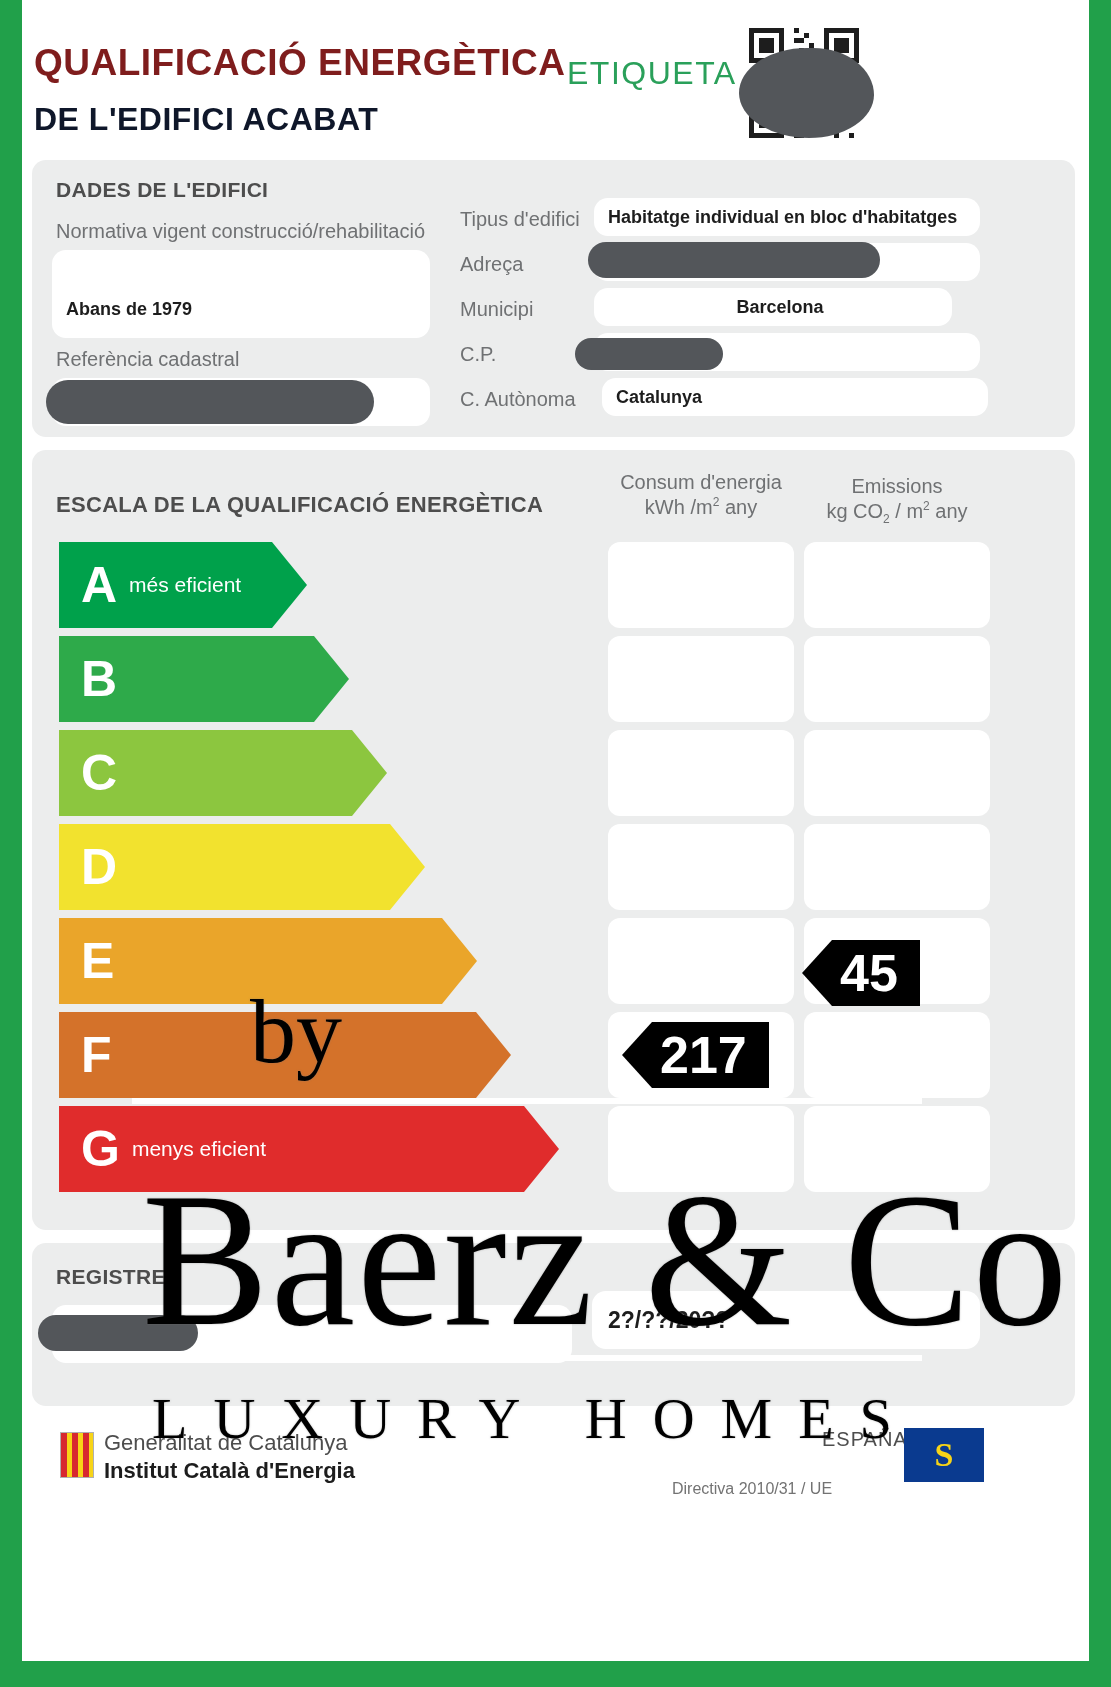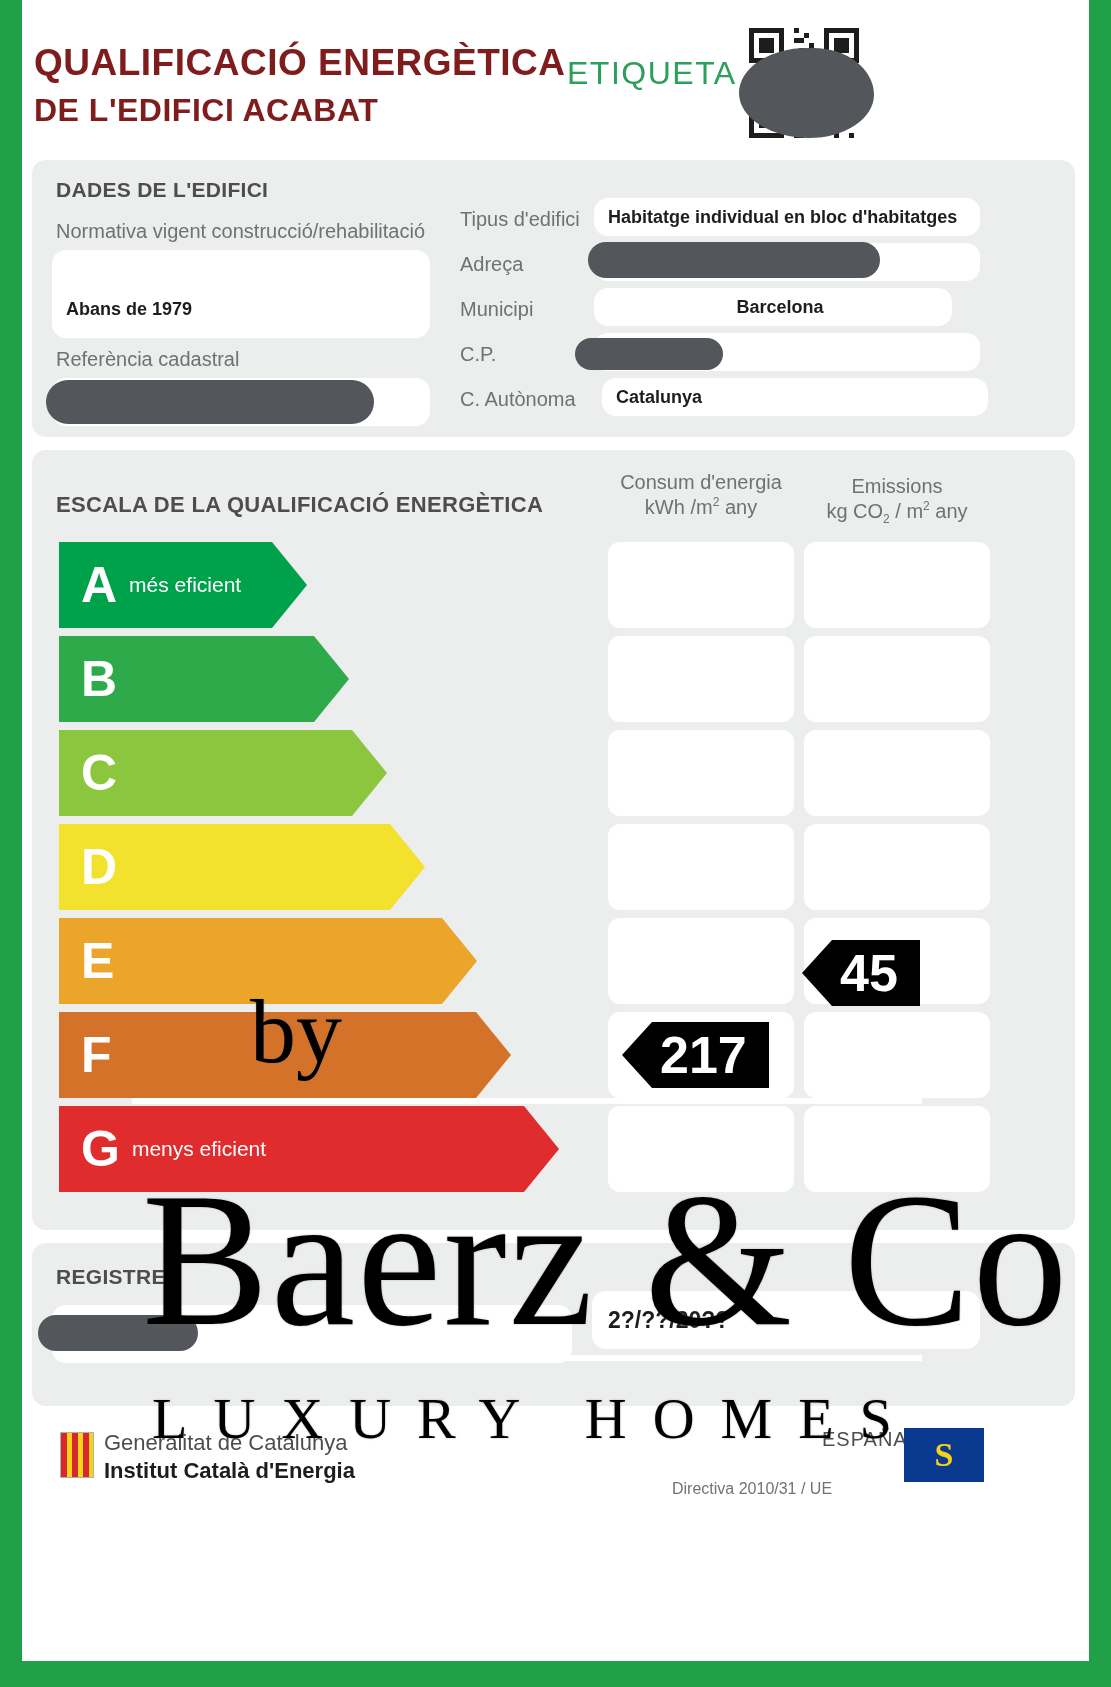--- a/index.html
+++ b/index.html
@@ -44,24 +44,24 @@
   .title-main {
     font-size: 37px;
     font-weight: bold;
     color: #7f1d1d;
     letter-spacing: 0.5px;
     line-height: 1.12;
   }
   .title-sub {
     font-size: 32px;
     font-weight: bold;
-    color: #7f1d1d;
+    color: #0f172a;
     letter-spacing: 0.5px;
     line-height: 1.15;
-    margin-top: 9px;
+    margin-top: 18px;
   }
   .title-etiqueta {
     position: absolute;
     left: 545px; top: 55px;
     font-size: 32px;
     color: #2aa05a;
     letter-spacing: 1.5px;
   }
 
   

